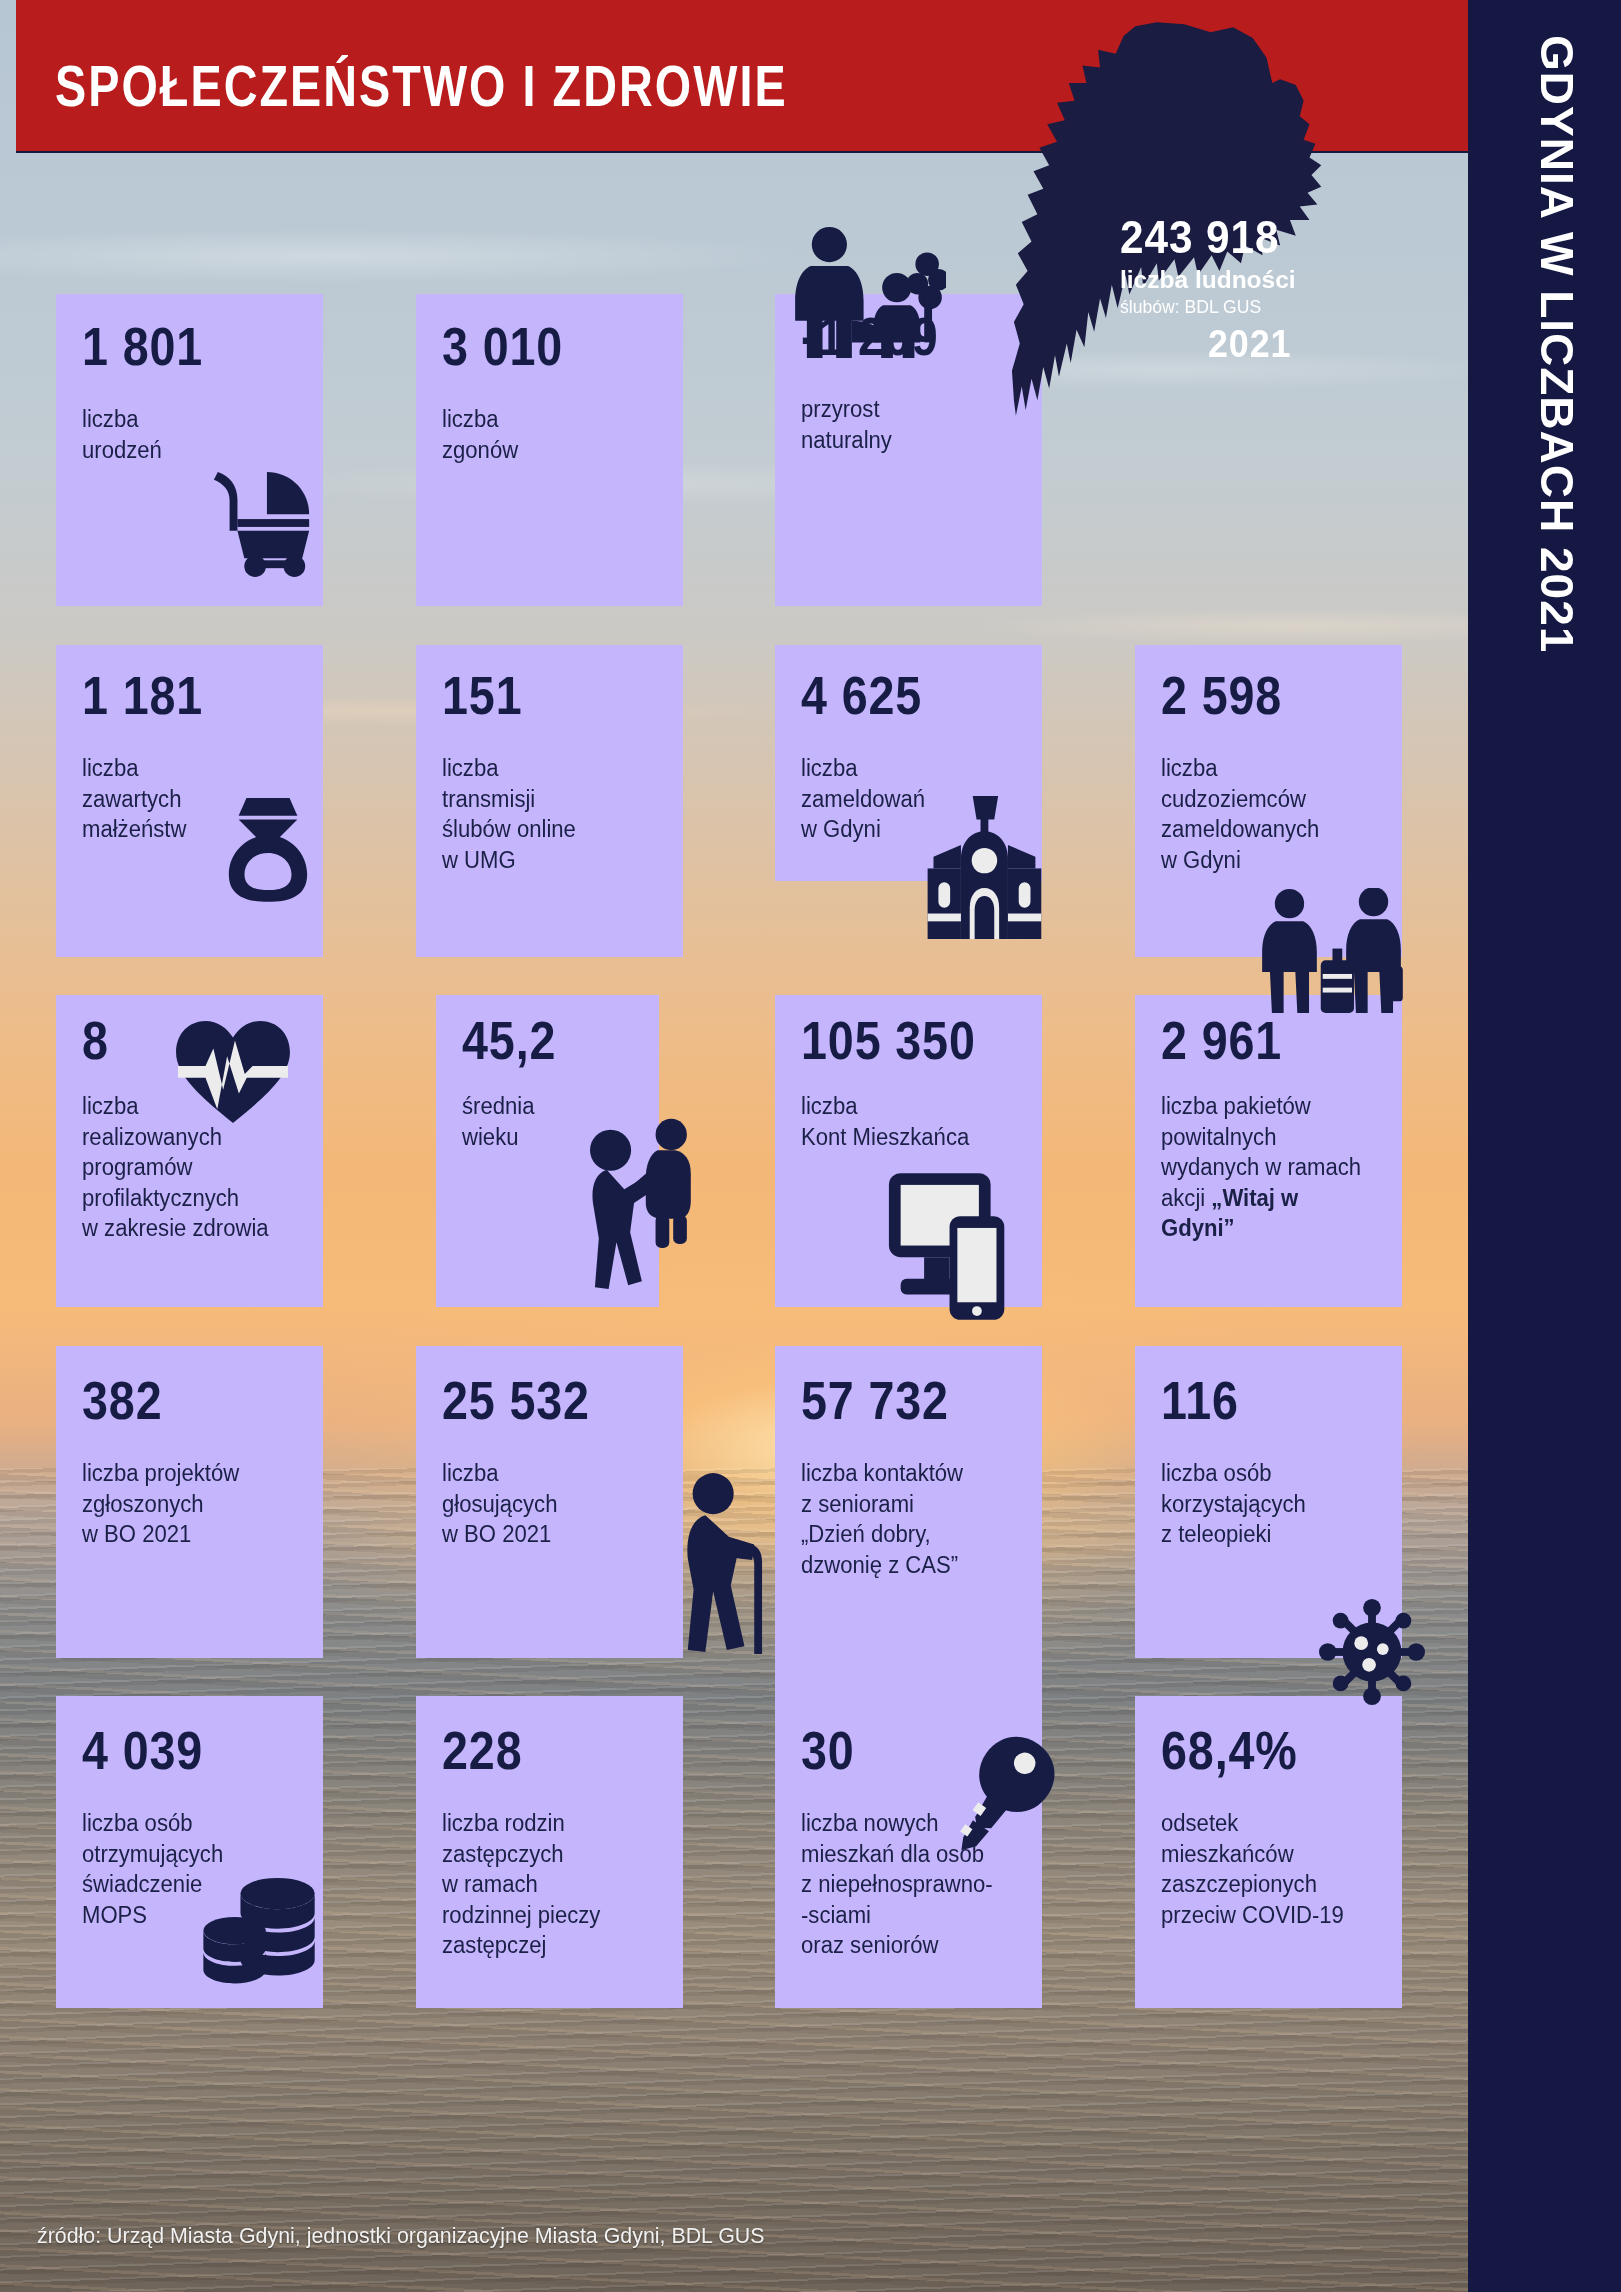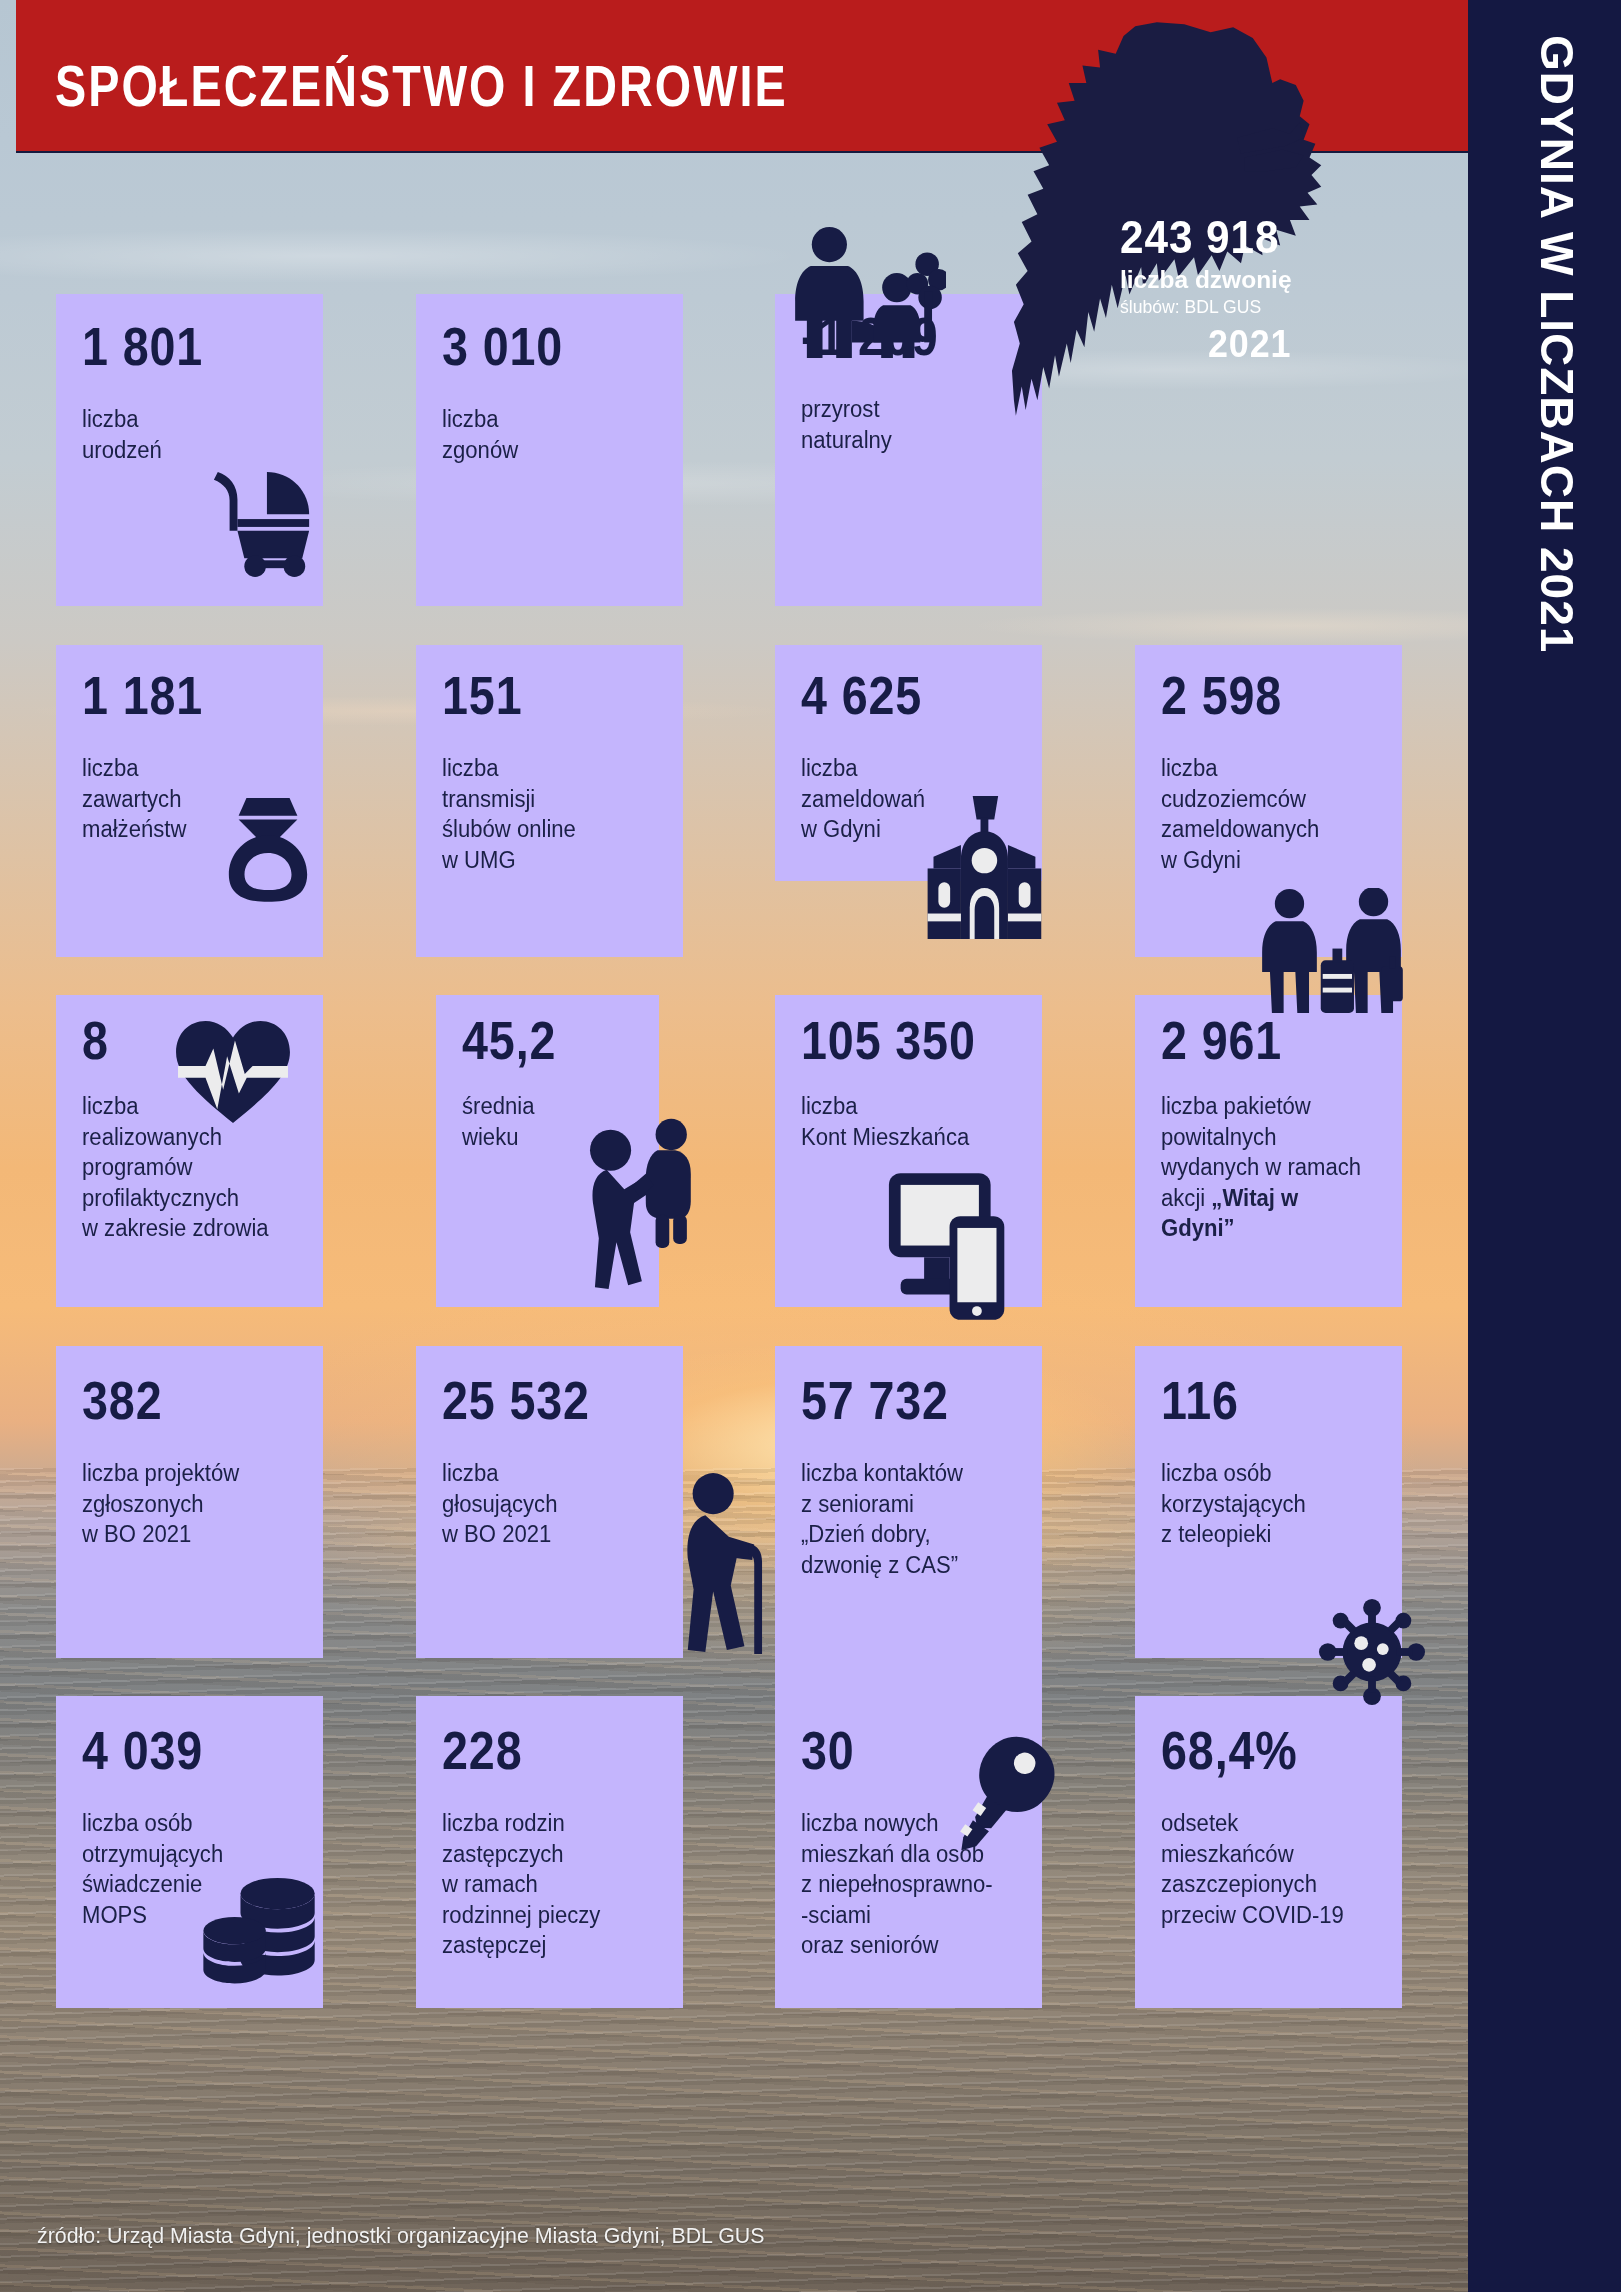--- a/index.html
+++ b/index.html
@@ -183,21 +183,21 @@
       L136,274 L134,254 L122,282 L118,262 L110,296 L104,272 L98,306 L92,286
       L86,320 L80,300 L76,336 L68,318 L62,352 L58,332 L50,366 L46,344
       L40,378 L34,356 L28,390 L22,368 L16,400 L12,376 L6,406
       L4,390 L2,360 L10,332 L4,310 L14,292 L6,272 L18,258 L8,240 L22,228
       L12,208 L28,200 L18,180 L34,174 L24,156 L40,150 L30,132 L48,126
       L38,108 L56,104 L48,86 L66,84 L60,66 L78,66 L74,48 L92,50 L90,32 L108,36 Z"></path>
     <path fill="#1a1c42" d="M232,122 L268,112 L286,118 L296,106 L300,122 L282,130 L260,134 L236,138 Z"></path>
     <path fill="#1a1c42" d="M240,142 L278,134 L300,140 L292,152 L262,156 L240,156 Z"></path>
   </svg>
   <div id="pop-number">243 918</div>
-  <div id="pop-label">liczba dzwonię</div>
+  <div id="pop-label">liczba ludności</div>
   <div id="pop-source">ślubów: BDL GUS</div>
   <div id="pop-year">2021</div>
 </div>
 
 <div id="grid">
 
   <div class="card" style="left:56px;top:294px;width:267px;height:312px;">
     <div class="num" style="top:-5.9px;height:118px;line-height:118px;">1 801</div>
     <div class="desc" style="top:110px;">liczba
 urodzeń</div>

